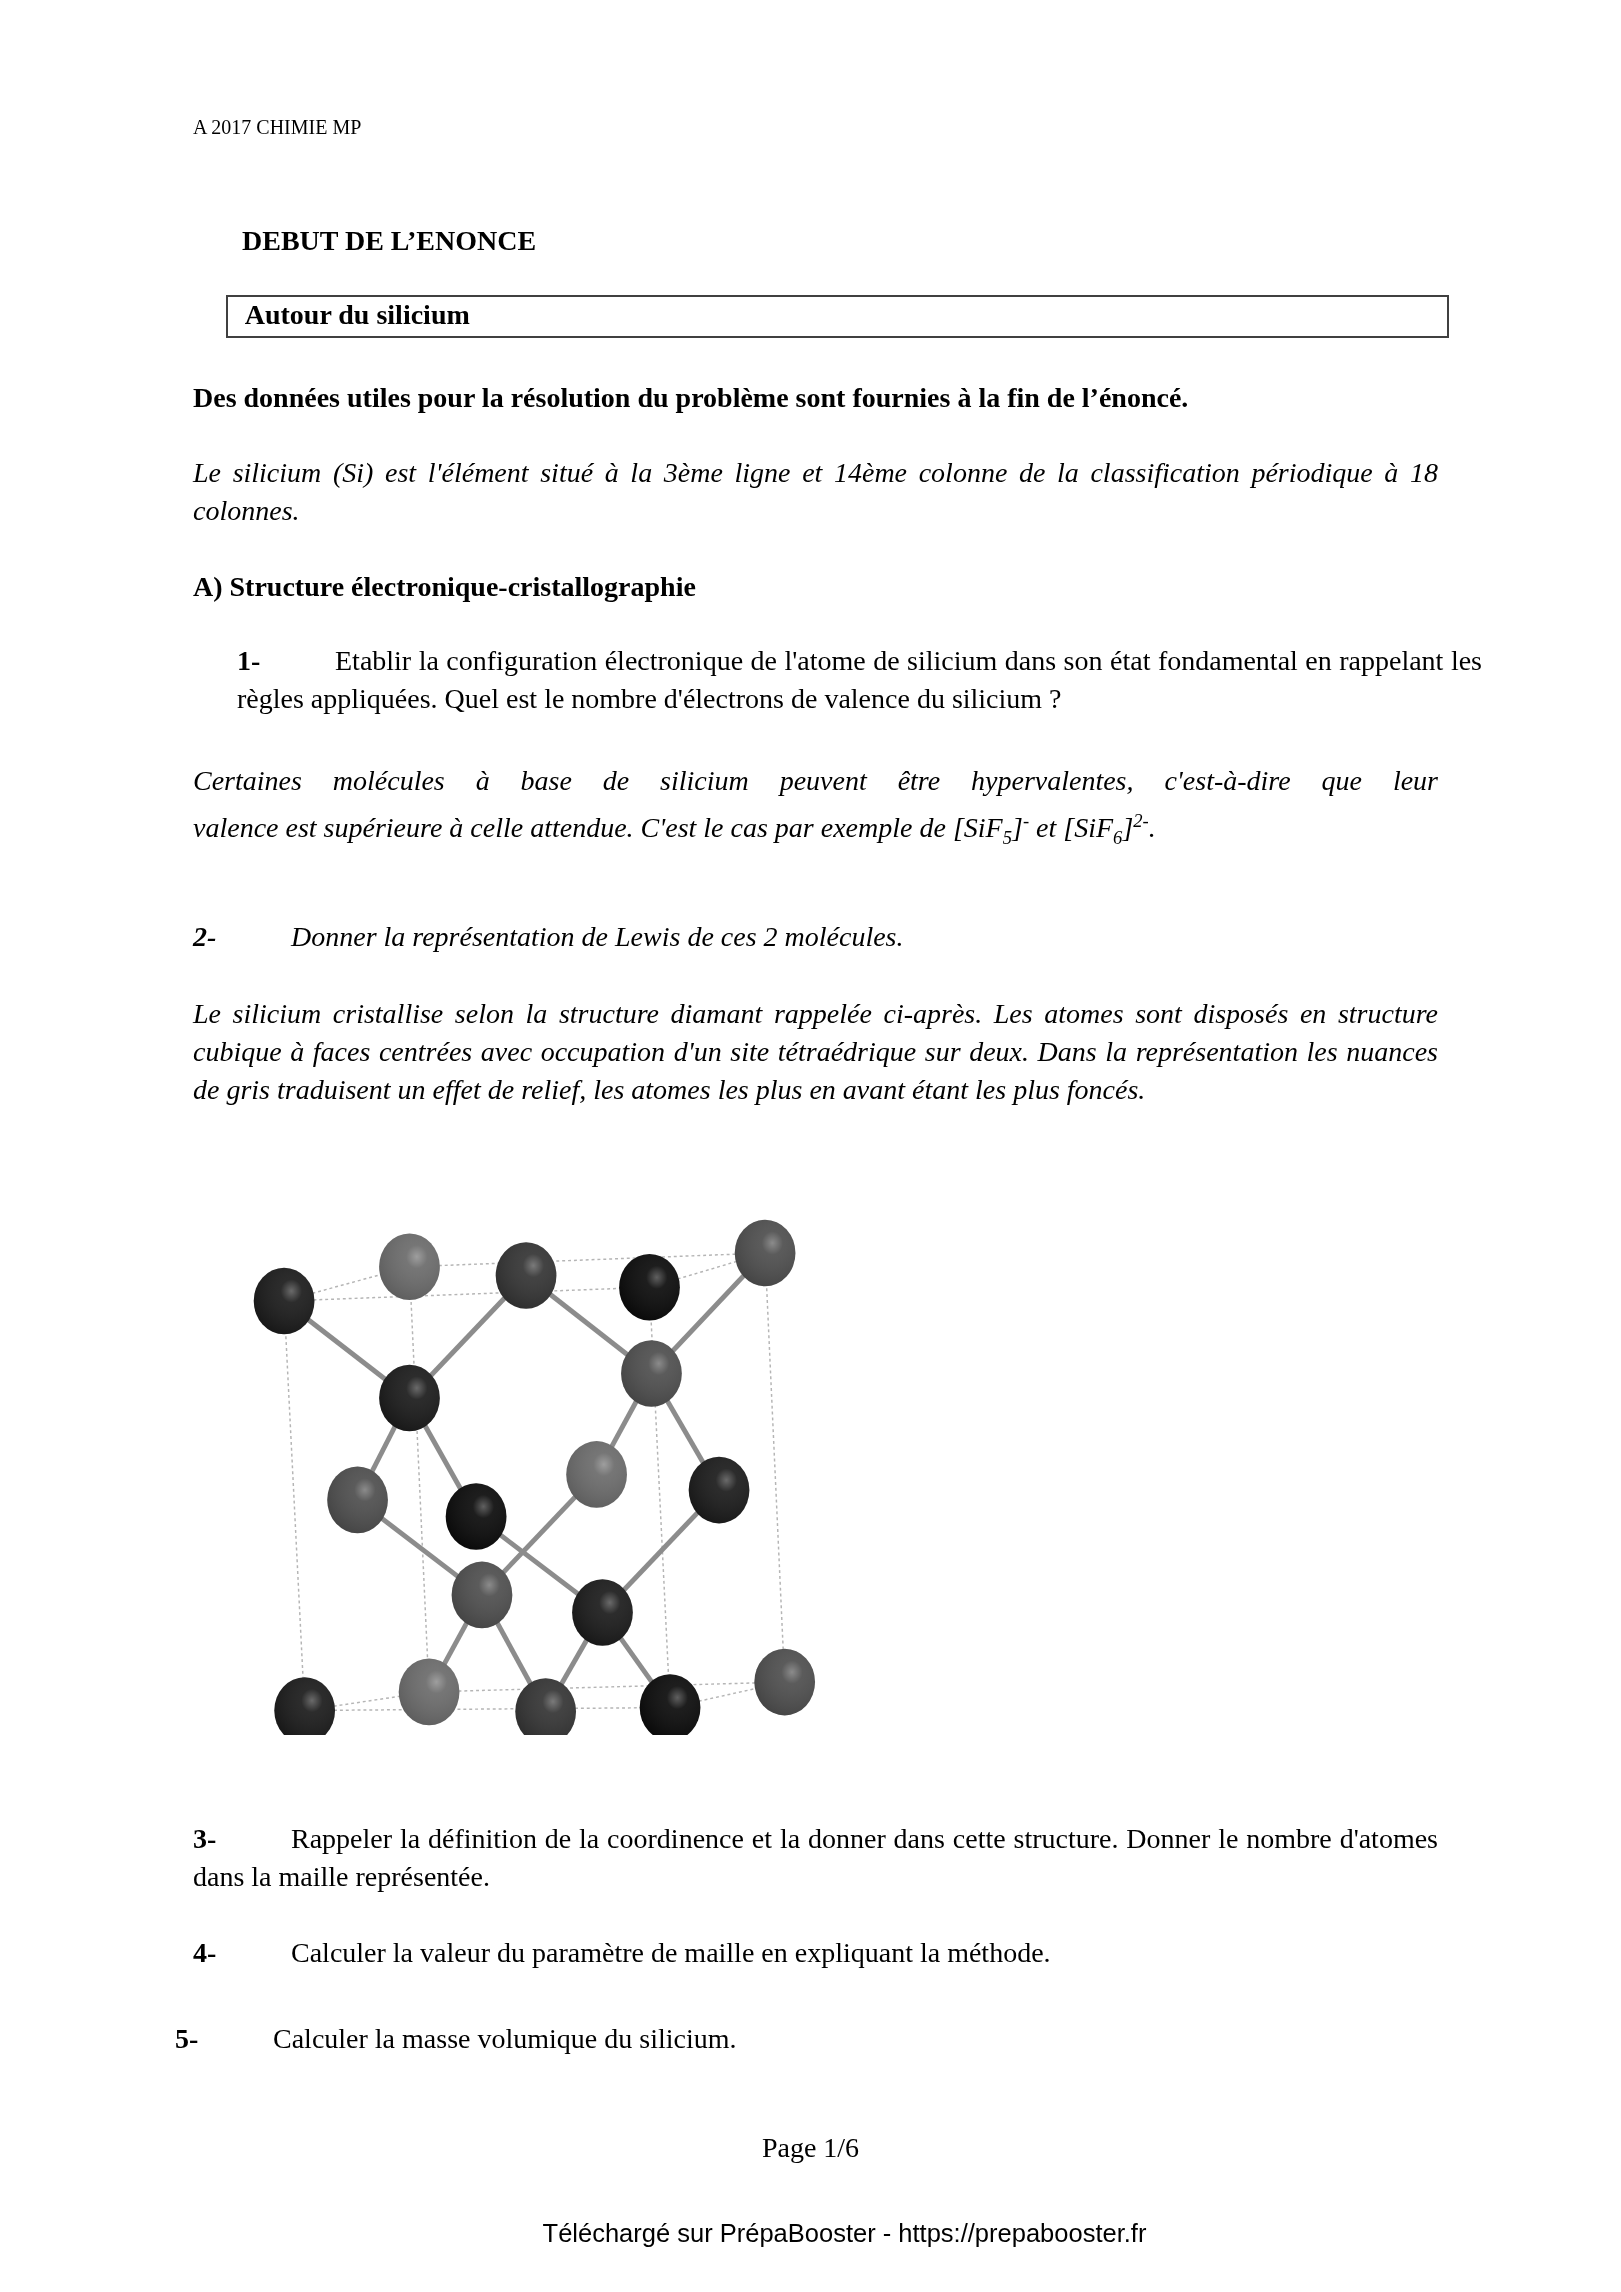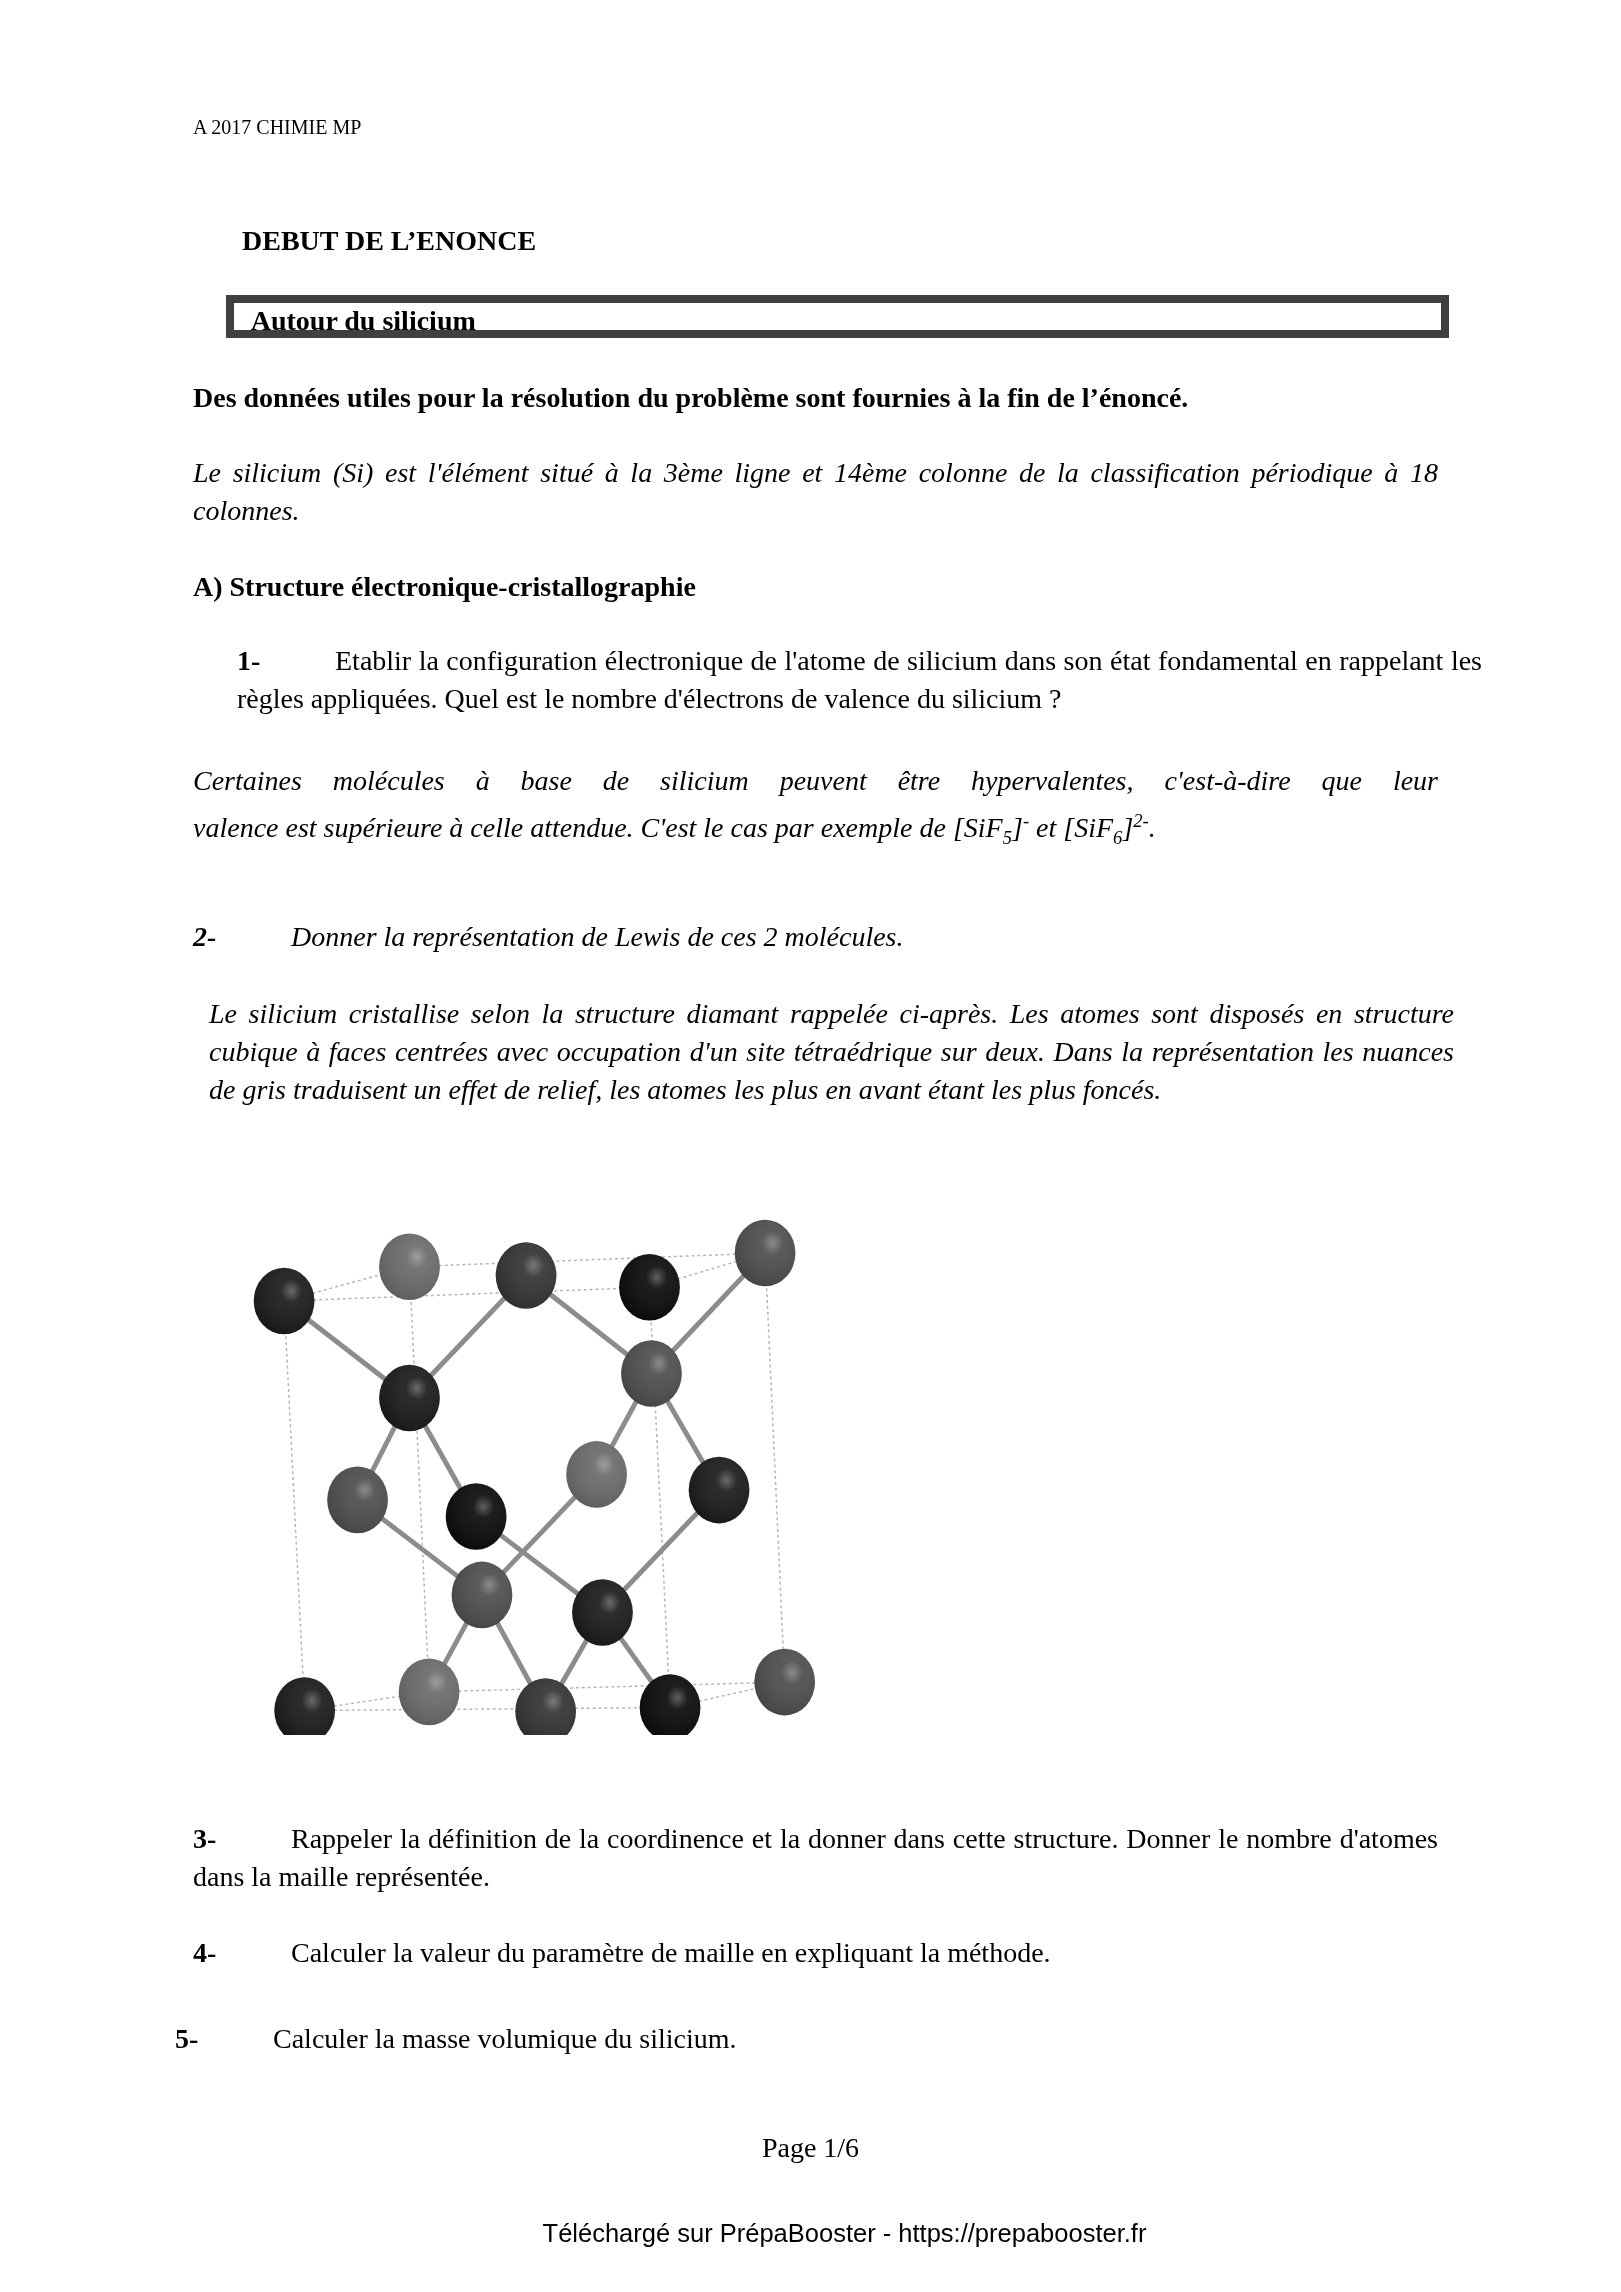--- a/index.html
+++ b/index.html
@@ -8,30 +8,30 @@
   .abs { position: absolute; }
   .t { font-size: 28px; line-height: 38px; }
   .just { text-align: justify; text-align-last: left; }
   .just-full { text-align: justify; text-align-last: justify; }
   .it { font-style: italic; }
   .b { font-weight: bold; }
   .qnum { display: inline-block; width: 98px; font-weight: bold; }
   sub, sup { font-size: 18.6px; line-height: 0; }
   #header { left: 193px; top: 116px; font-size: 20px; }
   #debut { left: 242px; top: 225px; font-size: 28px; font-weight: bold; }
-  #titlebox { left: 226px; top: 295px; width: 1223px; height: 43px; border: 8px solid #404040;
+  #titlebox { left: 226px; top: 295px; width: 1223px; height: 43px; border: 2px solid #404040;
               box-sizing: border-box; }
   #titlebox span { position: absolute; left: 16.7px; top: 2px; font-size: 28px; font-weight: bold; }
   #intro-bold { left: 193px; top: 379px; width: 1245px; }
   #intro-it { left: 193px; top: 454px; width: 1245px; }
   #section-a { left: 193px; top: 568px; }
   #q1 { left: 193px; top: 642px; width: 1245px; margin-left: 44px; }
   #hyper { left: 193px; top: 757px; width: 1245px; line-height: 47px; }
   #q2 { left: 193px; top: 918px; width: 1245px; font-style: italic; }
-  #diamond-text { left: 193px; top: 995px; width: 1245px; margin-left: 16px; }
+  #diamond-text { left: 193px; top: 995px; width: 1245px; }
   #figure { left: 225px; top: 1206px; width: 608px; height: 529px; }
   #q3 { left: 193px; top: 1820px; width: 1245px; }
   #q4 { left: 193px; top: 1934px; width: 1245px; }
   #q5 { left: 175px; top: 2008px; width: 1245px; margin-top: 12px; }
   #pagenum { left: 0; width: 1621px; top: 2132px; text-align: center; font-size: 28px; }
   #footer { left: 0; width: 1621px; top: 2219px; text-align: center; font-size: 25.5px;
             font-family: "Liberation Sans", "DejaVu Sans", sans-serif; margin-left: 34px; }
 </style>
 </head>
 <body>

